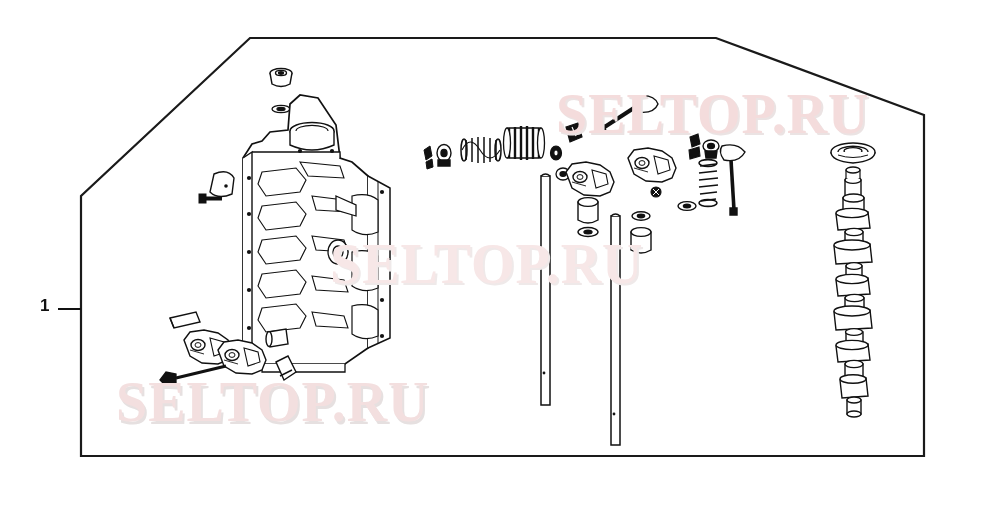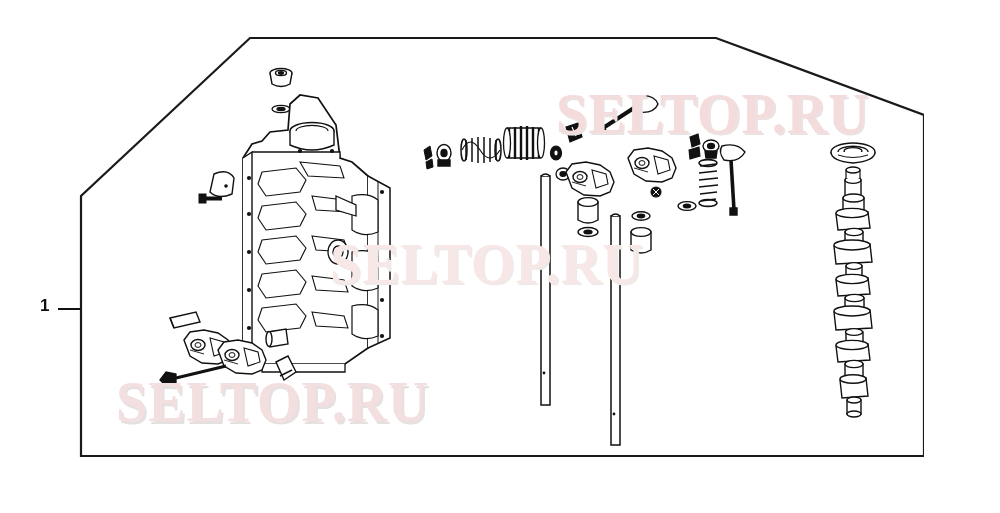--- a/index.html
+++ b/index.html
@@ -2,21 +2,21 @@
 <html><head>
 <meta charset="utf-8">
 <style>
   html, body {
     margin: 0;
     padding: 0;
     background: #ffffff;
   }
   #page {
     position: relative;
-    width: 924px;
+    width: 1000px;
     height: 513px;
     background: #ffffff;
     overflow: hidden;
     font-family: "Liberation Sans", sans-serif;
   }
   #diagram-svg {
     position: absolute;
     left: 0;
     top: 0;
     width: 1000px;

